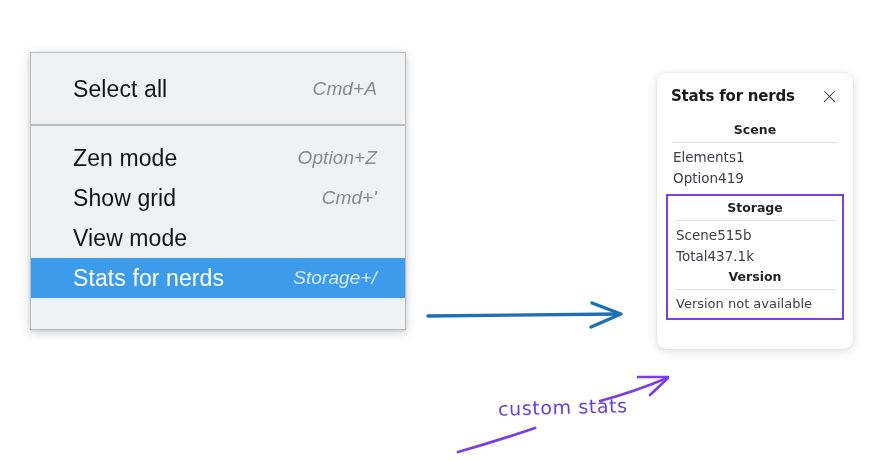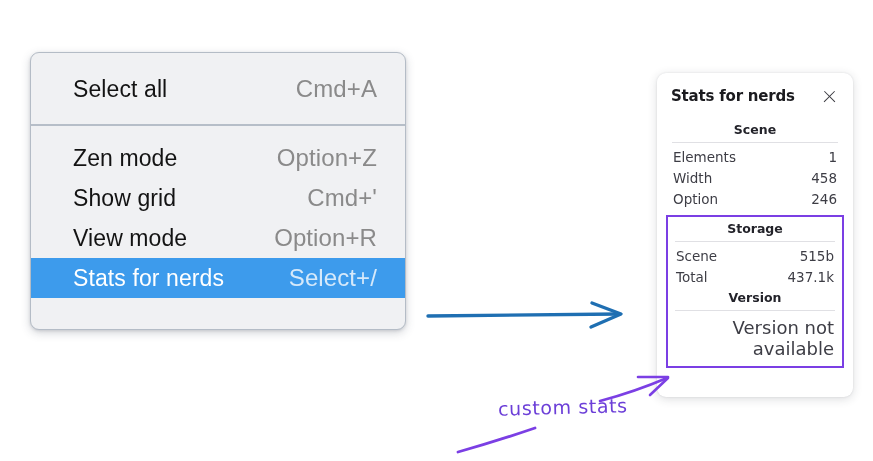--- a/index.html
+++ b/index.html
@@ -17,21 +17,21 @@
   }
 
   
   .context-menu {
     position: absolute;
     left: 30px;
     top: 52px;
     width: 376px;
     background: #f0f1f3;
     border: 1px solid #b4bcc6;
-    border-radius: 9px;
+    border-radius: 0;
     box-shadow: 0 3px 10px rgba(60,70,85,0.22), 0 1px 3px rgba(60,70,85,0.16);
     overflow: hidden;
     box-sizing: border-box;
   }
   .menu-section {
     padding: 12px 0 12px 0;
   }
   .menu-section.first {
     padding: 16px 0 15px 0;
   }
@@ -49,24 +49,25 @@
     box-sizing: border-box;
     cursor: default;
   }
   .menu-item-label {
     font-size: 23px;
     color: #131313;
     letter-spacing: 0.1px;
     white-space: nowrap;
   }
   .menu-item-shortcut {
-    font-size: 24px;
+    font-size: 19px;
     color: #8a8a8a;
     white-space: nowrap;
     letter-spacing: 0.1px;
+    font-style: italic;
   }
   .menu-item.highlighted {
     background: #3d9bec;
   }
   .menu-item.highlighted .menu-item-label {
     color: #ffffff;
   }
   .menu-item.highlighted .menu-item-shortcut {
     color: #d6e9fa;
   }
@@ -127,36 +128,36 @@
     padding: 3px 0 4px 0;
   }
   .hrule {
     height: 1px;
     background: #e0e0e4;
     margin: 1px 2px 3px 2px;
   }
   .stat-row {
     display: flex;
     align-items: center;
-    justify-content: space-between;
+    justify-content: flex-start;
     padding: 2.5px 3px;
   }
   .stat-key {
     font-size: 13.5px;
     color: #3d3d45;
   }
   .stat-val {
     font-size: 13.5px;
     color: #3d3d45;
   }
   .note-row {
-    font-size: 18px;
+    font-size: 13px;
     color: #3d3d45;
     padding: 3px 3px;
-    text-align: right;
+    text-align: left;
   }
 
   .purple-box {
     border: 2px solid #7b3fe4;
     margin: 6px -4px 16px -4px;
     padding: 1px 5px 4px 5px;
   }
 
   
   .annotation-layer {
@@ -197,25 +198,24 @@
     <div class="menu-item">
       <span class="menu-item-label">Zen mode</span>
       <span class="menu-item-shortcut">Option+Z</span>
     </div>
     <div class="menu-item">
       <span class="menu-item-label">Show grid</span>
       <span class="menu-item-shortcut">Cmd+'</span>
     </div>
     <div class="menu-item">
       <span class="menu-item-label">View mode</span>
-      <span class="menu-item-shortcut">Option+R</span>
     </div>
     <div class="menu-item highlighted">
       <span class="menu-item-label">Stats for nerds</span>
-      <span class="menu-item-shortcut">Select+/</span>
+      <span class="menu-item-shortcut">Storage+/</span>
     </div>
   </div>
 
   <div class="menu-bottom-pad"></div>
 </div>
 
 <div class="stats-panel">
 
   <div class="stats-header">
     <span class="stats-title">Stats for nerds</span>
@@ -223,26 +223,22 @@
   </div>
 
   <div class="section-title">Scene</div>
   <div class="hrule"></div>
 
   <div class="stat-row">
     <span class="stat-key">Elements</span>
     <span class="stat-val">1</span>
   </div>
   <div class="stat-row">
-    <span class="stat-key">Width</span>
-    <span class="stat-val">458</span>
-  </div>
-  <div class="stat-row">
     <span class="stat-key">Option</span>
-    <span class="stat-val">246</span>
+    <span class="stat-val">419</span>
   </div>
 
   <div class="purple-box">
 
     <div class="section-title">Storage</div>
     <div class="hrule"></div>
 
     <div class="stat-row">
       <span class="stat-key">Scene</span>
       <span class="stat-val">515b</span>

